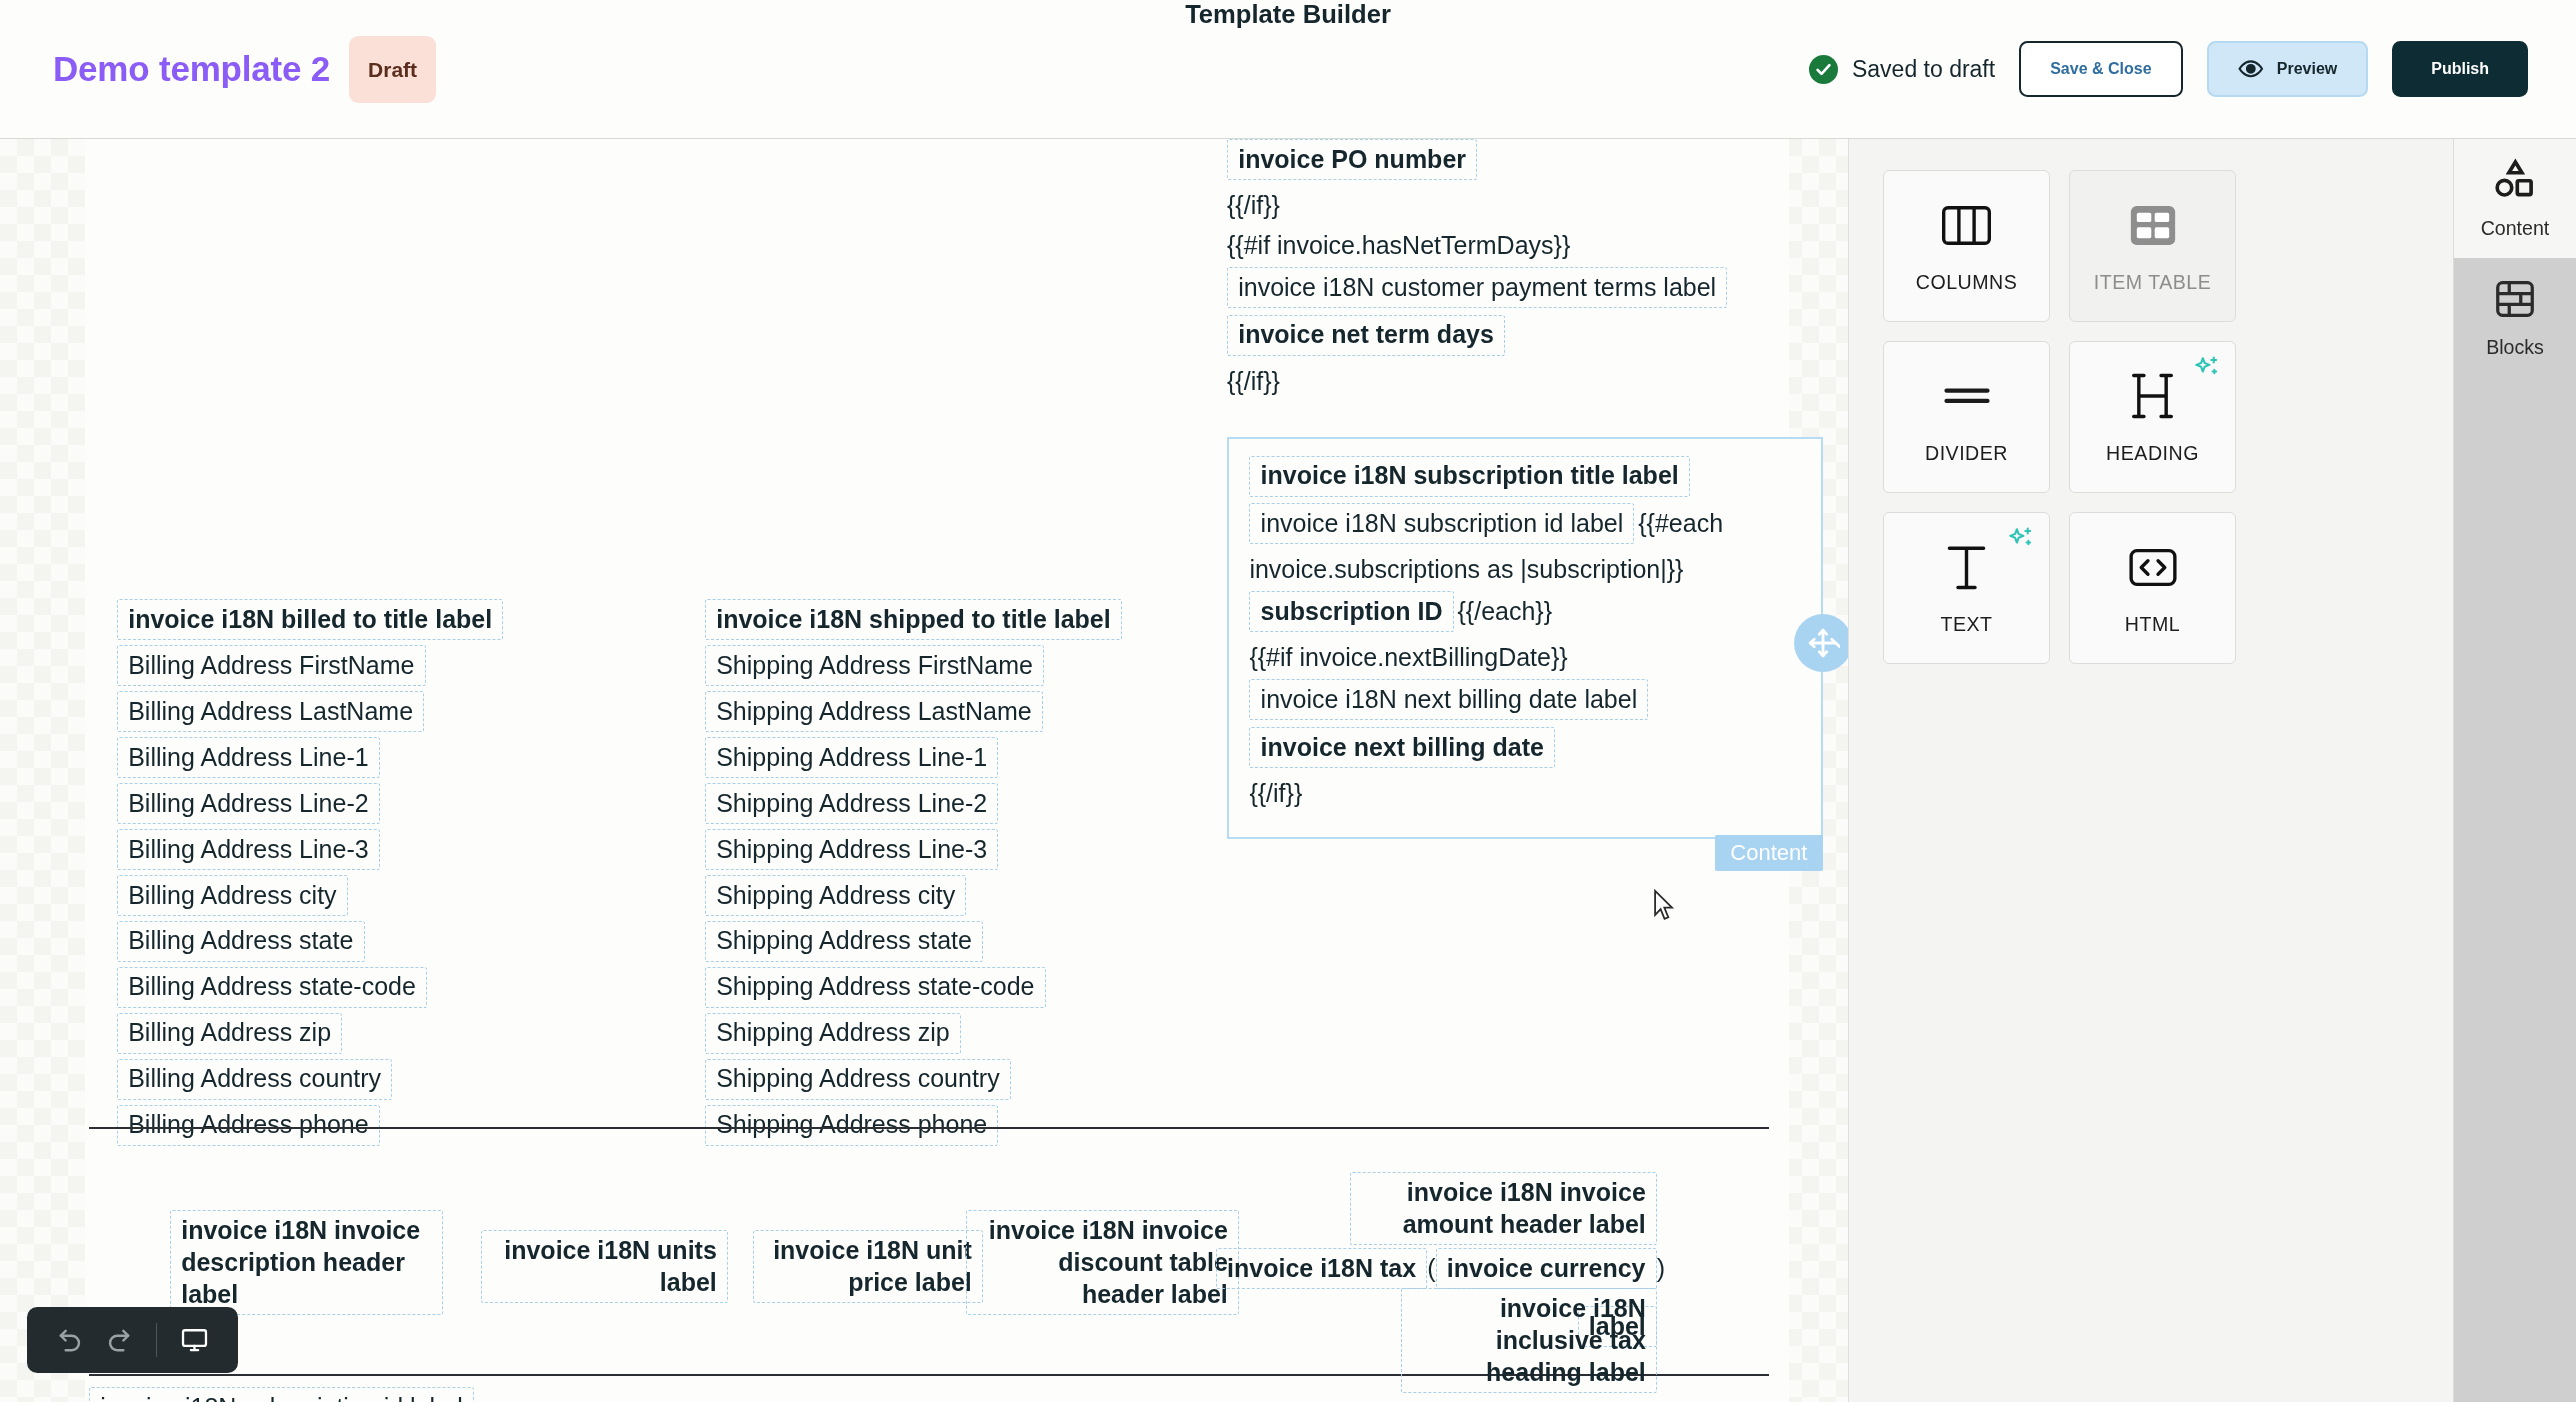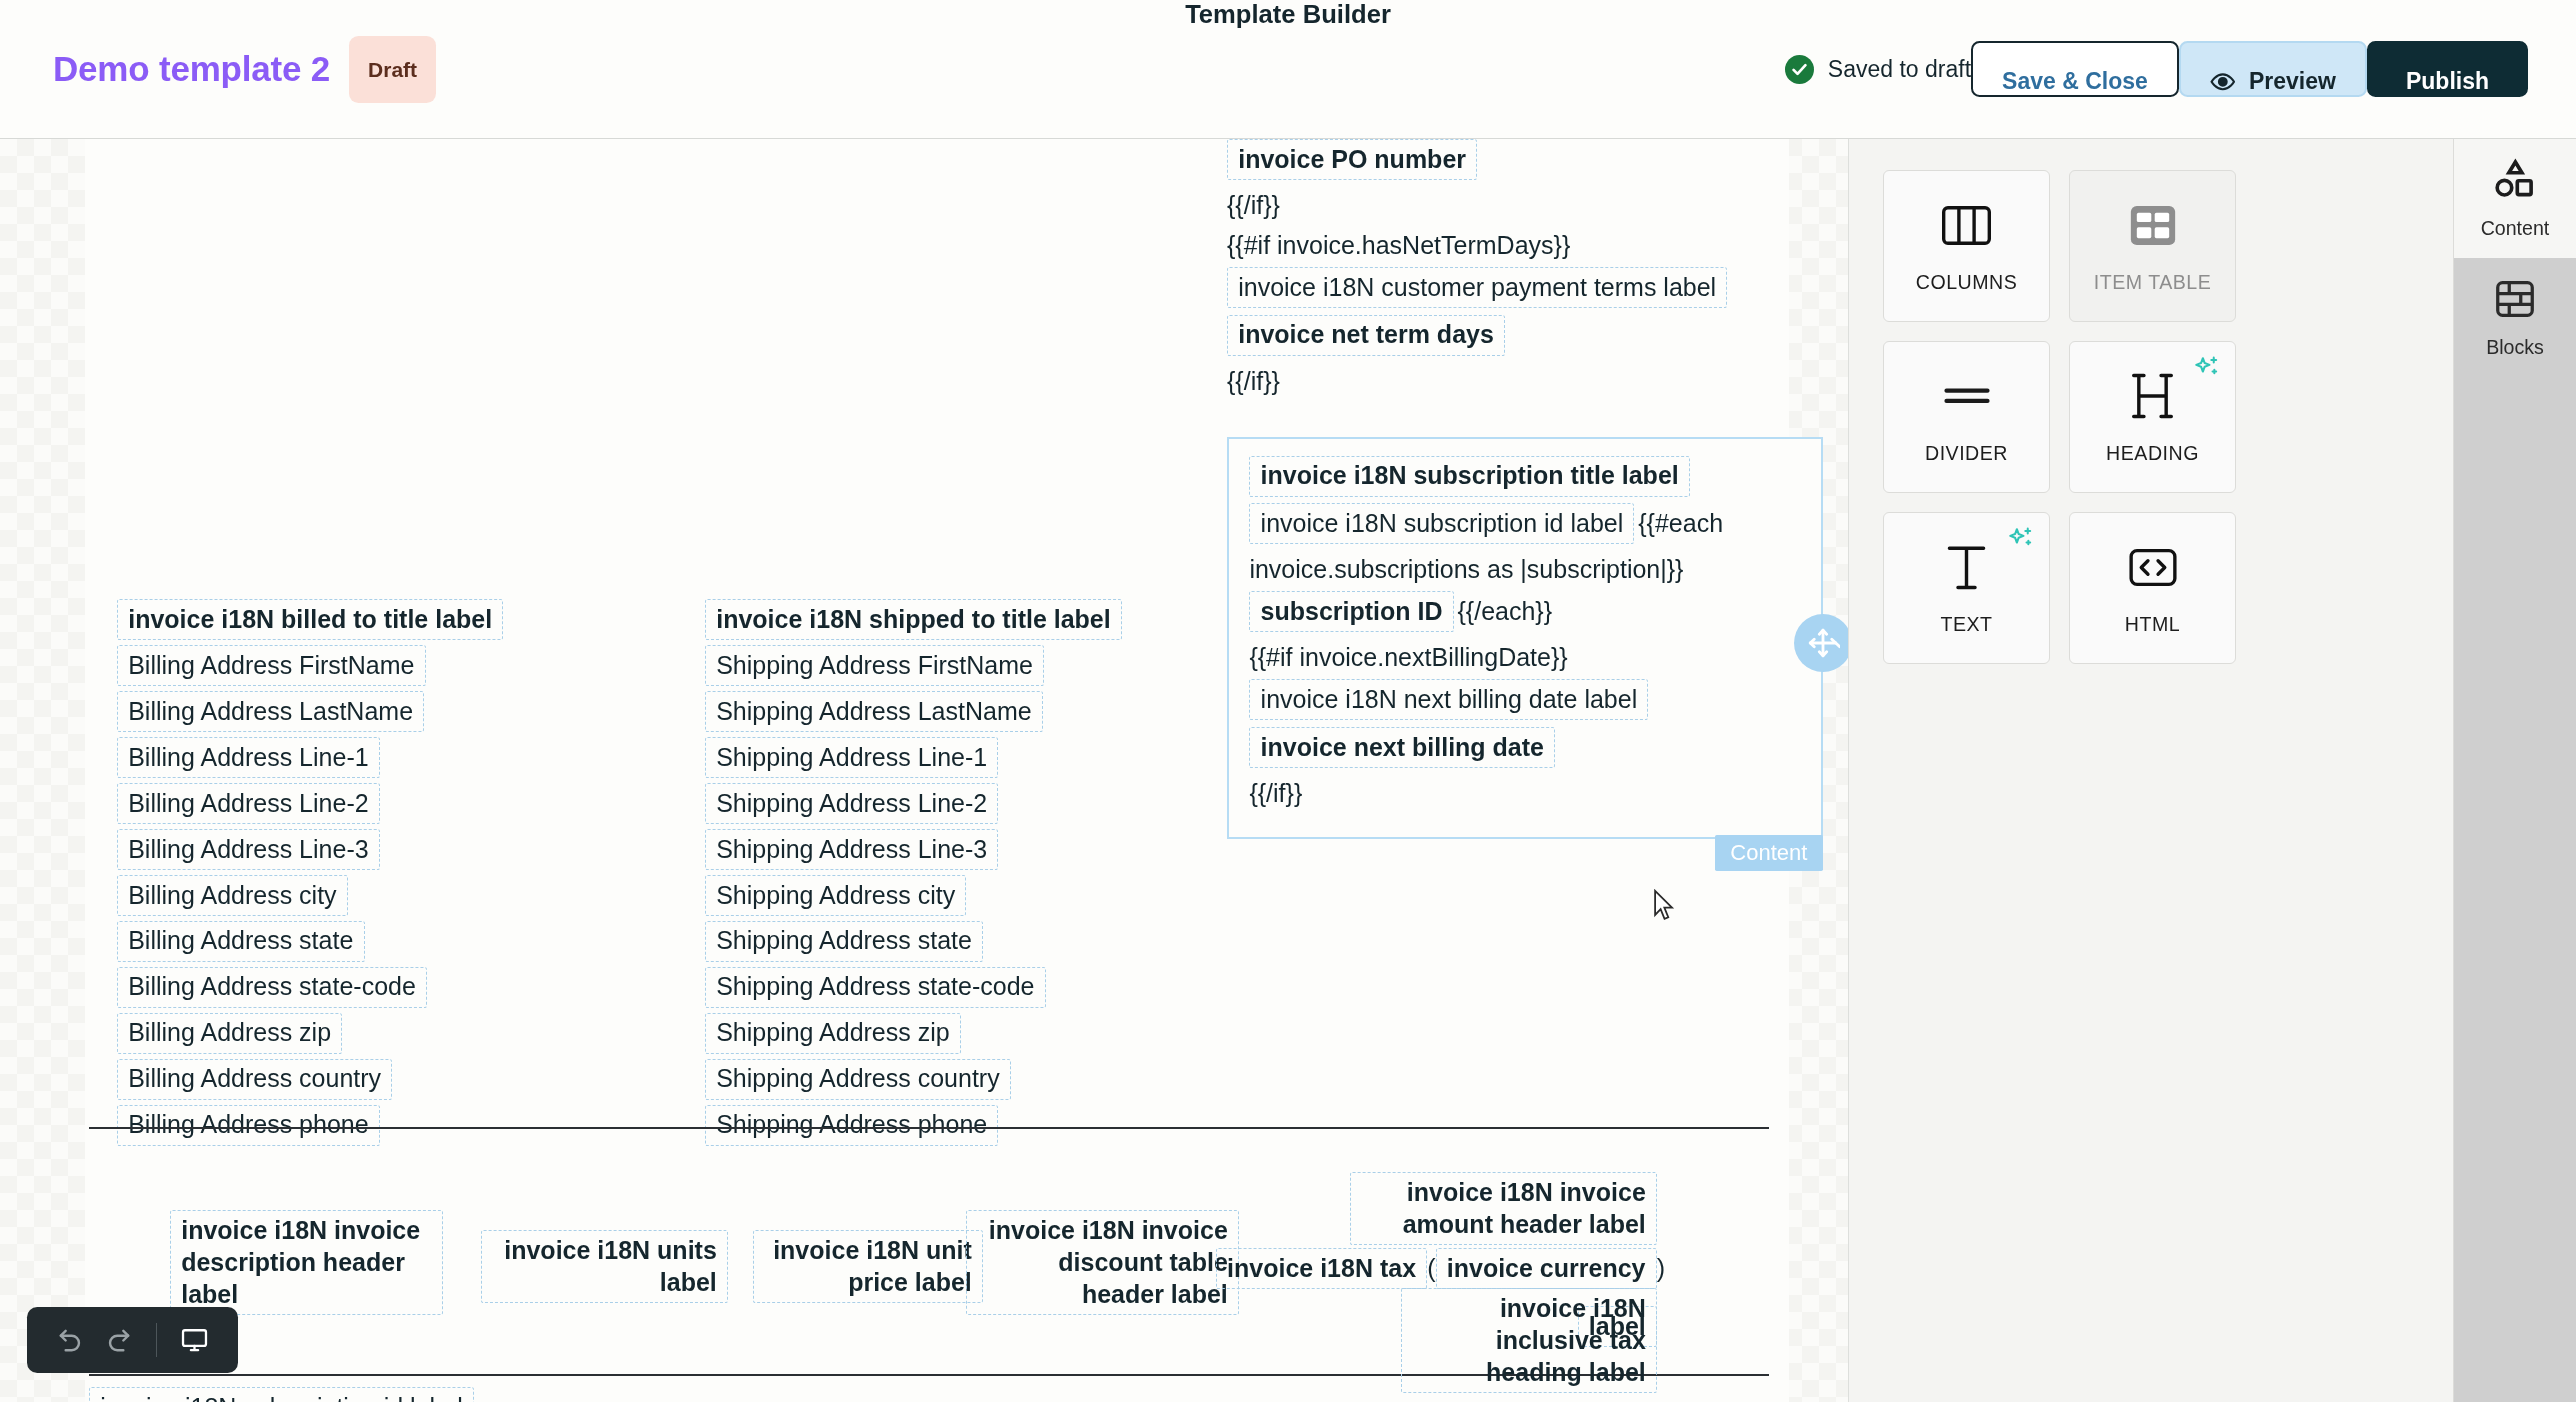--- a/index.html
+++ b/index.html
@@ -27,32 +27,32 @@
     font-size:21px;font-weight:600;
     padding:23px 19px;border-radius:9.4px;line-height:1;
   }
   .tb-center{
     position:absolute;left:0;right:0;top:0;bottom:0;
     display:flex;align-items:flex-start;justify-content:center;
     pointer-events:none;
   }
   .tb-center span{font-size:25.6px;font-weight:700;color:#15262d;}
   .tb-right{
-    margin-left:auto;display:flex;align-items:center;padding-right:48px;
+    margin-left:auto;display:flex;align-items:center;gap:24px;padding-right:48px;
     position:relative;z-index:2;
   }
   .saved{display:flex;align-items:center;gap:13.6px;font-size:23px;color:#15262d;}
   .chk{
     width:29px;height:29px;border-radius:50%;background:#1a7a3c;
     display:flex;align-items:center;justify-content:center;flex:0 0 29px;
   }
   .chk svg{width:19px;height:19px;}
   .btn{
-    display:flex;align-items:flex-end;justify-content:center;gap:13.6px;
-    height:56px;border-radius:8.5px;font-size:23px;font-weight:600;
+    display:flex;align-items:center;justify-content:center;gap:13.6px;
+    height:56px;border-radius:8.5px;font-size:16px;font-weight:600;
     cursor:pointer;white-space:nowrap;
   }
   .btn-save{background:#ffffff;border:2.1px solid #15262d;color:#2f6e9e;padding:0 29px;}
   .btn-preview{background:#cfe7f7;border:2.1px solid #b4d9f1;color:#15262d;padding:0 29px;}
   .btn-publish{background:#0e2c34;border:2.1px solid #0e2c34;color:#ffffff;padding:0 37px;}
   .eye{width:25.6px;height:25.6px;flex:0 0 25.6px;}
 
   
   .body{flex:1;display:flex;min-height:0;position:relative;}
 

